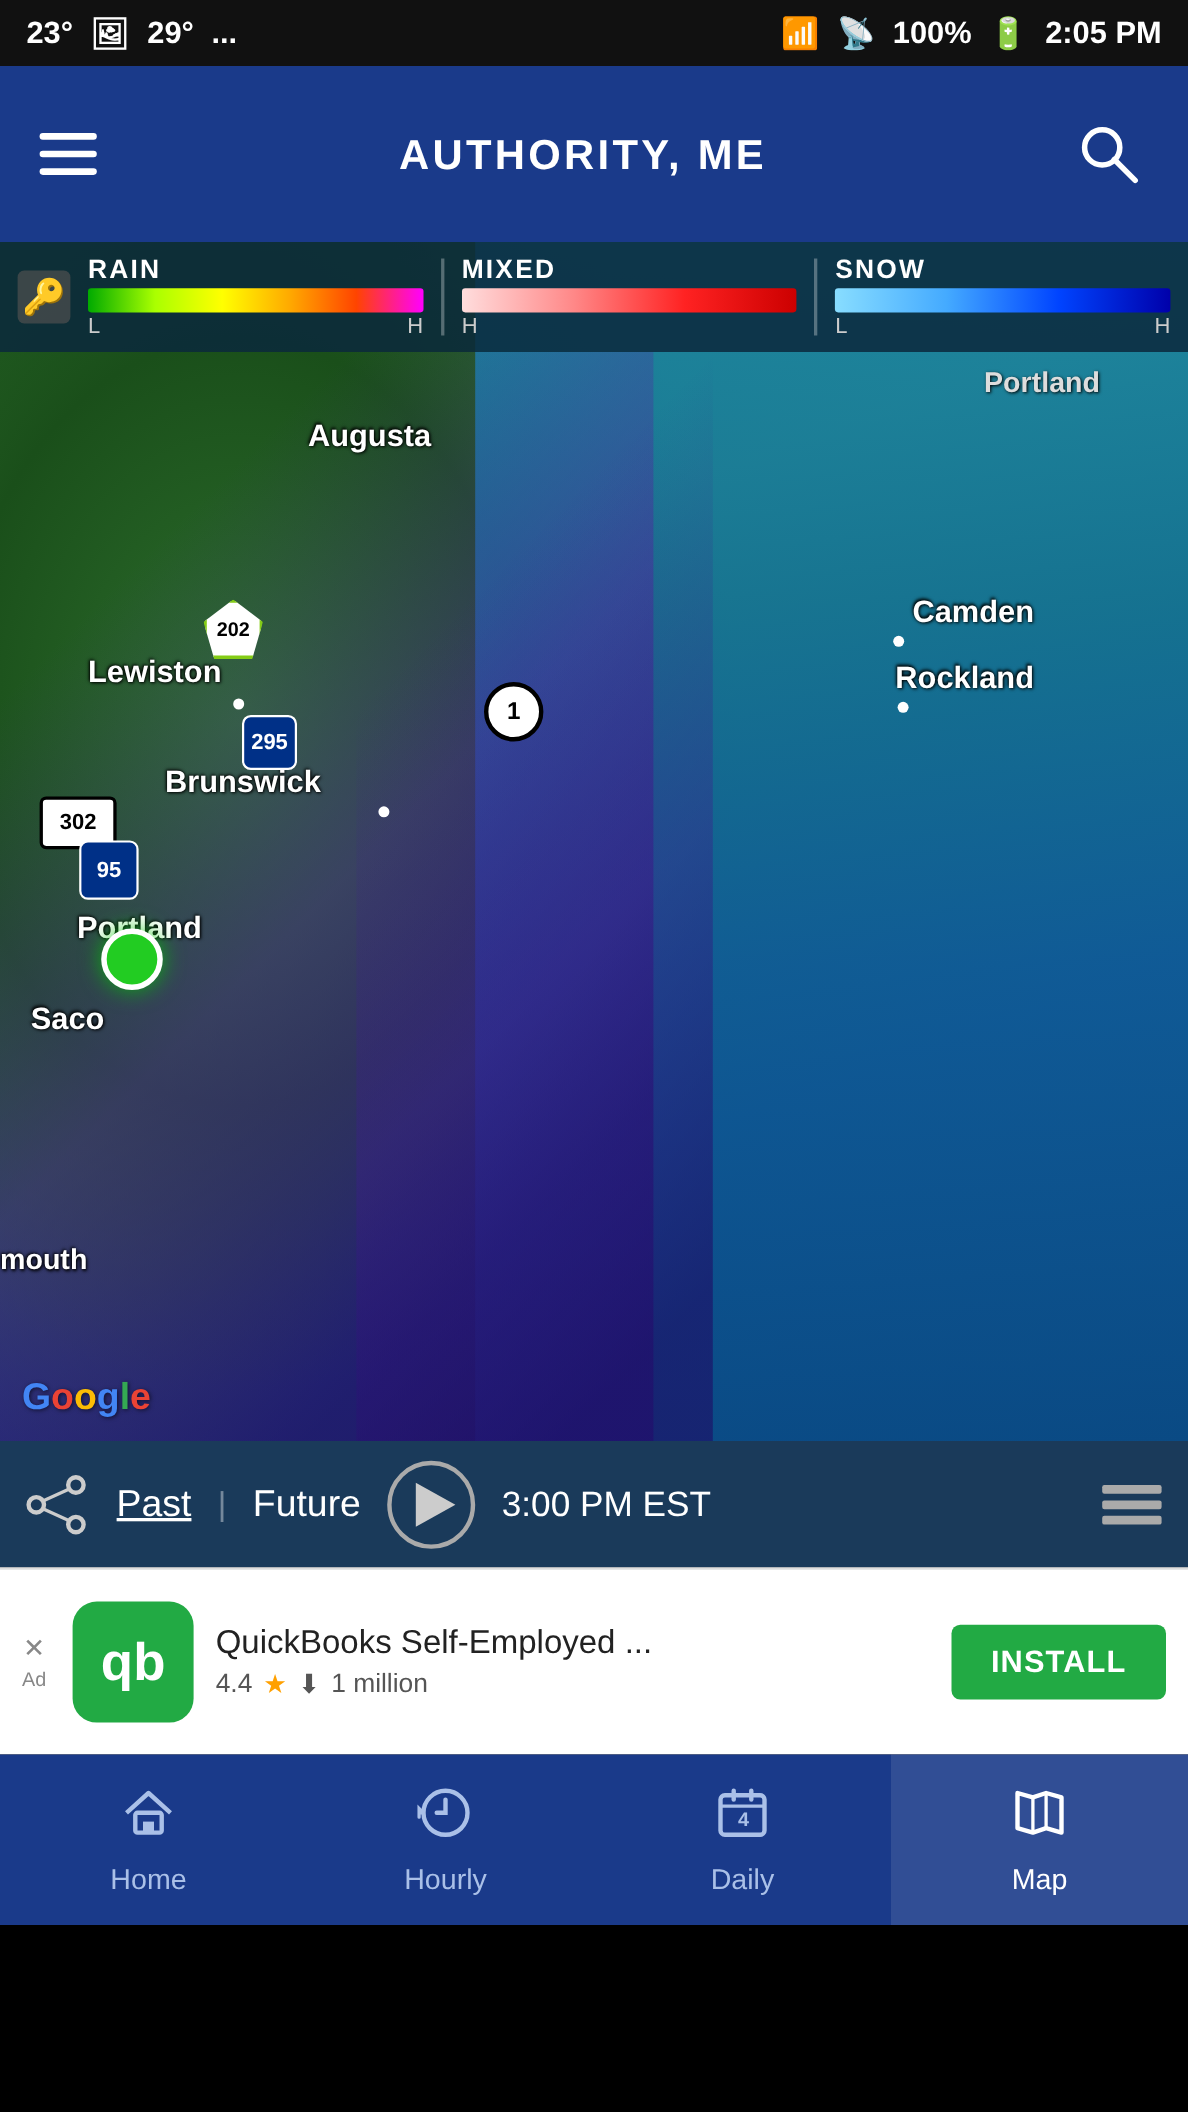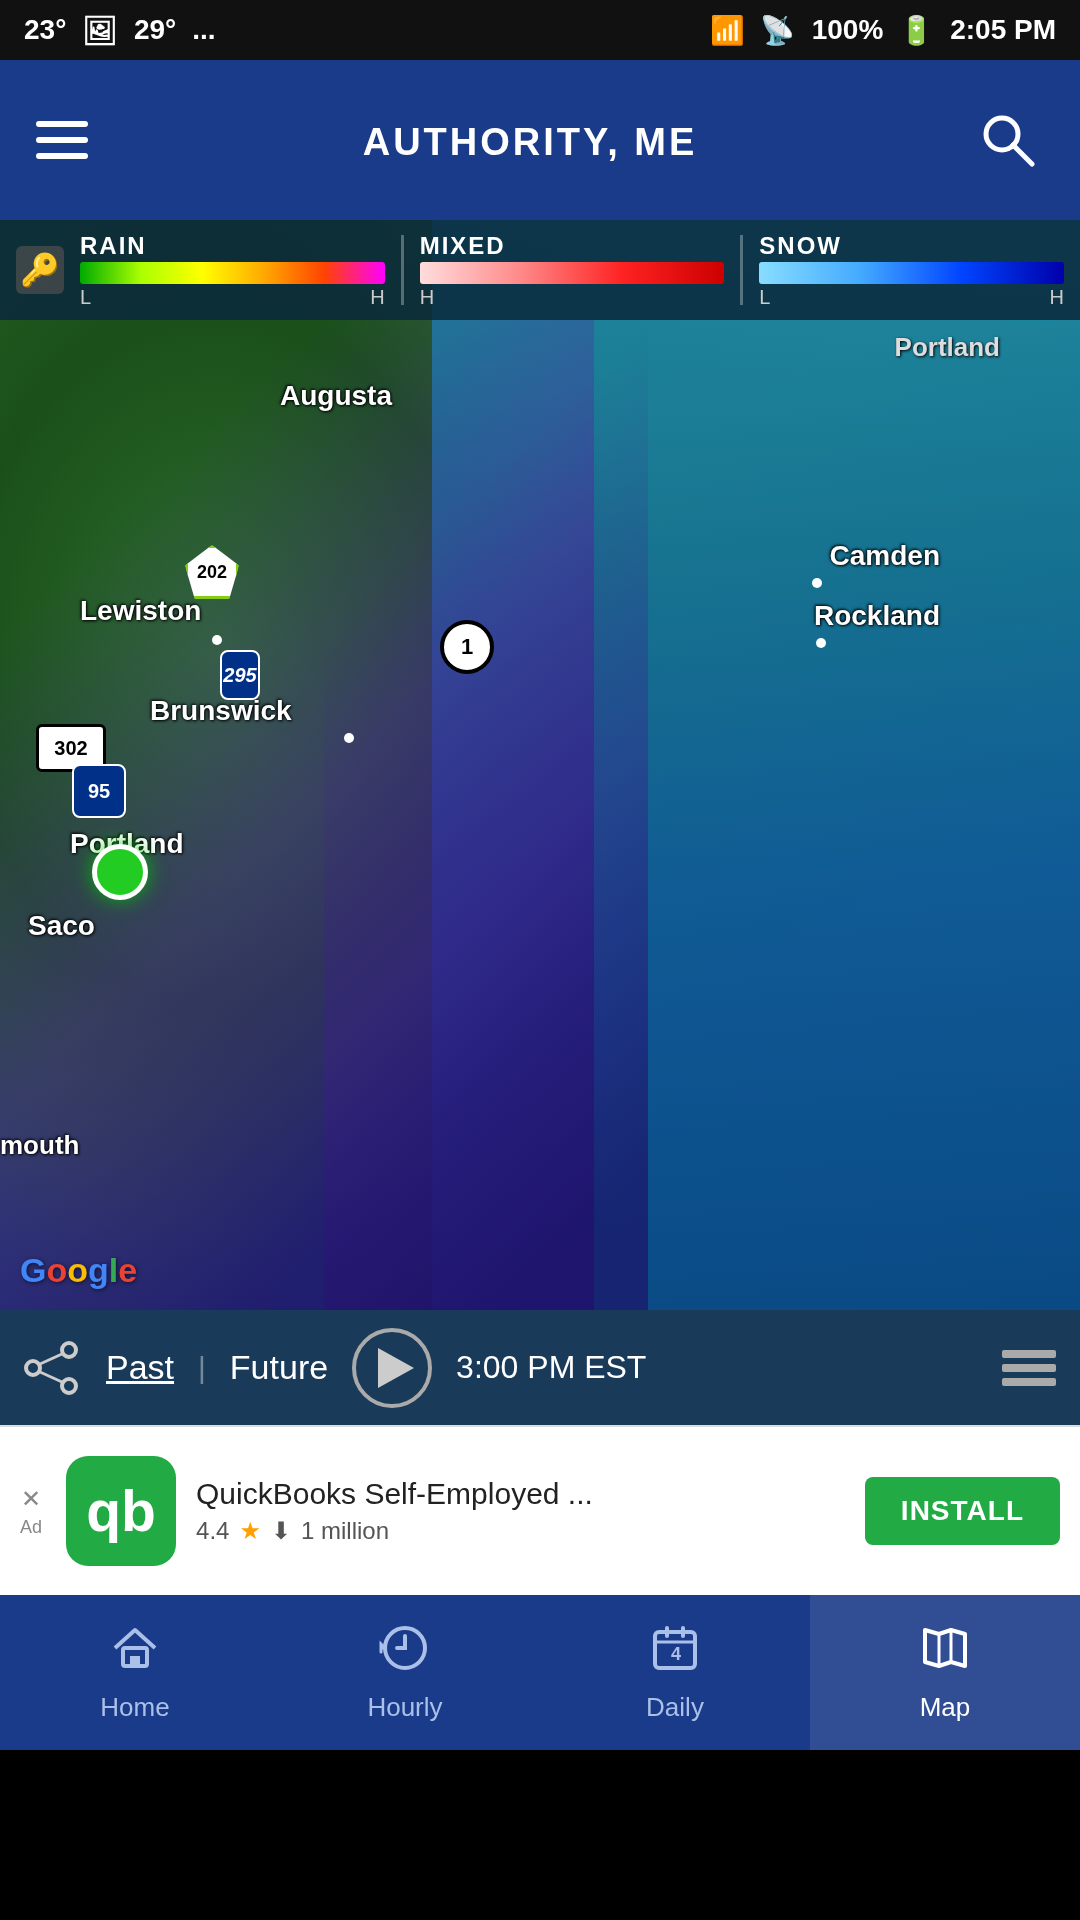--- a/index.html
+++ b/index.html
@@ -294,21 +294,21 @@
       gap: 20px;
       border-top: 2px solid #ddd;
     }
     .ad-icon-container {
       width: 110px; height: 110px;
       background: #22aa44;
       border-radius: 22px;
       display: flex; align-items: center; justify-content: center;
       flex-shrink: 0;
     }
-    .ad-icon-text { color: #fff; font-size: 57px; font-weight: bold; }
+    .ad-icon-text { color: #fff; font-size: 48px; font-weight: bold; }
     .ad-left-badge {
       display: flex; flex-direction: column; align-items: center; gap: 4px;
       margin-right: 4px;
     }
     .ad-badge-x { font-size: 24px; color: #888; cursor: pointer; }
     .ad-badge-label { font-size: 18px; color: #888; }
     .ad-info { flex: 1; }
     .ad-title { font-size: 30px; color: #222; font-weight: 500; }
     .ad-rating { display: flex; align-items: center; gap: 10px; font-size: 24px; color: #555; margin-top: 6px; }
     .star { color: #FFA000; }
@@ -436,21 +436,21 @@
     <div class="city-label" style="top:275px; left:80px;">Lewiston</div>
     <div class="city-dot" style="top:315px; left:212px;"></div>
 
     <div class="road-sign state" style="top:225px; left:185px; font-size:18px; width:54px; height:54px;">
       <span>202</span>
     </div>
 
     <div class="city-label" style="top:375px; left:150px;">Brunswick</div>
     <div class="city-dot" style="top:413px; left:344px;"></div>
 
-    <div class="road-sign interstate" style="top:330px; left:220px; width:40px; height:50px; font-size:20px;font-style:italic;">
+    <div class="road-sign interstate" style="top:330px; left:220px; width:50px; height:50px; font-size:20px;">
       <span>295</span>
     </div>
 
     <div style="position:absolute; top:300px; left:440px;">
       <div style="width:54px; height:54px; border-radius:50%; border:4px solid #000; background:#fff; display:flex; align-items:center; justify-content:center; font-weight:bold; font-size:22px; color:#000;">1</div>
     </div>
 
     <div style="position:absolute; top:404px; left:36px;">
       <div style="width:70px; height:48px; border:3px solid #000; background:#fff; display:flex; align-items:center; justify-content:center; font-weight:bold; font-size:20px; color:#000; border-radius:6px;">302</div>
     </div>

